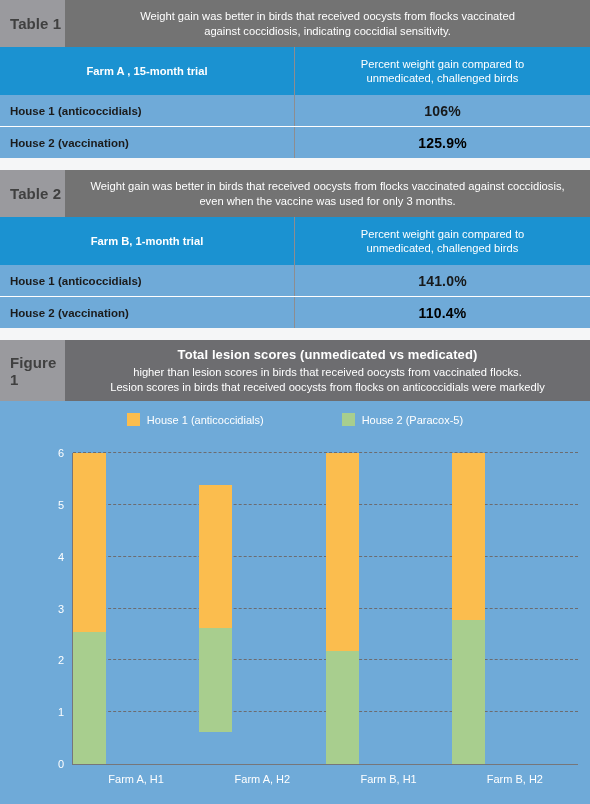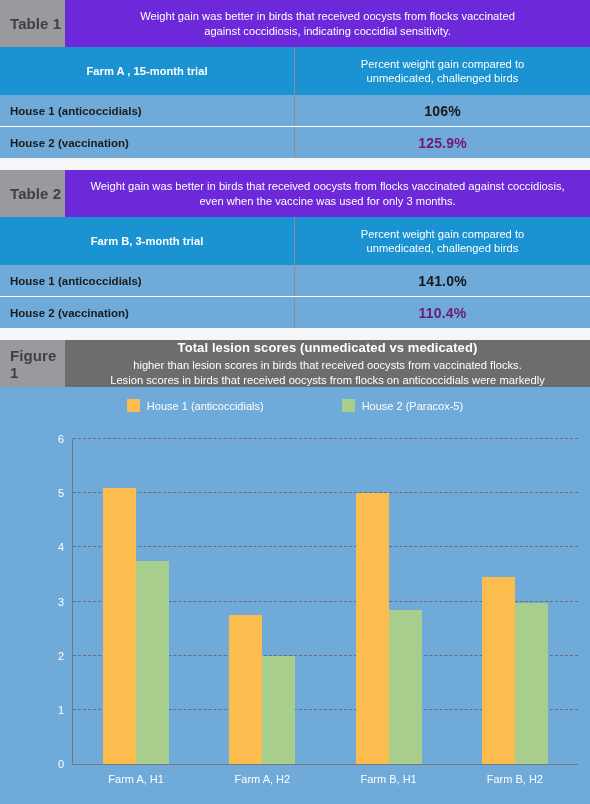--- a/index.html
+++ b/index.html
@@ -36,21 +36,21 @@
     font-weight: bold;
     font-size: 15px;
     display: flex;
     align-items: center;
     padding-left: 10px;
     letter-spacing: 0.1px;
     box-sizing: border-box;
   }
   .sec-caption {
     flex: 1 1 auto;
-    background: #6d28d9;
+    background: #737373;
     color: #ffffff;
     font-size: 11.2px;
     line-height: 14.5px;
     text-align: center;
     display: flex;
     flex-direction: column;
     justify-content: flex-end;
     align-items: center;
     padding: 9px 6px;
     box-sizing: border-box;
@@ -99,35 +99,35 @@
     border-right: 1px solid #8d8d90;
     color: #1b1b1b;
   }
   .cell-value {
     flex: 1 1 auto;
     justify-content: center;
     font-size: 14px;
     letter-spacing: 0.2px;
   }
   .v-dark  { color: #17191a; }
-  .v-light { color: #701a75; }
+  .v-light { color: #000000; }
 
   .gap { height: 12px; background: #f5f6f7; width: 100%; }
 
   
   .fig-caption {
     flex: 1 1 auto;
     background: #6d6d70;
     color: #ffffff;
     text-align: center;
     display: flex;
     flex-direction: column;
     justify-content: center;
     align-items: center;
-    padding: 0 12px;
+    padding: 7px 12px;
     box-sizing: border-box;
   }
   .fig-title {
     font-size: 13px;
     font-weight: bold;
     margin-bottom: 3px;
     letter-spacing: 0.1px;
   }
   .fig-sub {
     font-size: 11.2px;
@@ -196,25 +196,26 @@
   }
   .groups {
     position: absolute;
     left: 0; right: 0; top: 0; bottom: 0;
     display: flex;
     justify-content: space-around;
     align-items: flex-end;
   }
   .group {
     display: flex;
-    align-items: flex-end;
+    align-items: flex-start;
     justify-content: center;
     height: 100%;
     position: relative;
     width: 25%;
+    flex-direction: column;
   }
   .bar {
     width: 33px;
   }
   .bar-orange { background: #fbbd4e; }
   .bar-green  { background: #a8ce8e; }
   .xtick {
     position: absolute;
     top: 100%;
     left: 50%;
@@ -261,21 +262,21 @@
 
   <div>
     <div class="sec-head">
       <div class="sec-tag">Table 2</div>
       <div class="sec-caption">
         <span class="cap-line">Weight gain was better in birds that received oocysts from flocks vaccinated against coccidiosis,</span>
         <span class="cap-line">even when the vaccine was used for only 3 months.</span>
       </div>
     </div>
     <div class="tbl-colhead">
-      <div class="ch ch-left">Farm B, 3-month trial</div>
+      <div class="ch ch-left">Farm B, 1-month trial</div>
       <div class="ch ch-right">
         <span>Percent weight gain compared to</span>
         <span>unmedicated, challenged  birds</span>
       </div>
     </div>
     <div class="tbl-body">
       <div class="tbl-row">
         <div class="cell cell-label">House 1 (anticoccidials)</div>
         <div class="cell cell-value v-dark">141.0%</div>
       </div>

